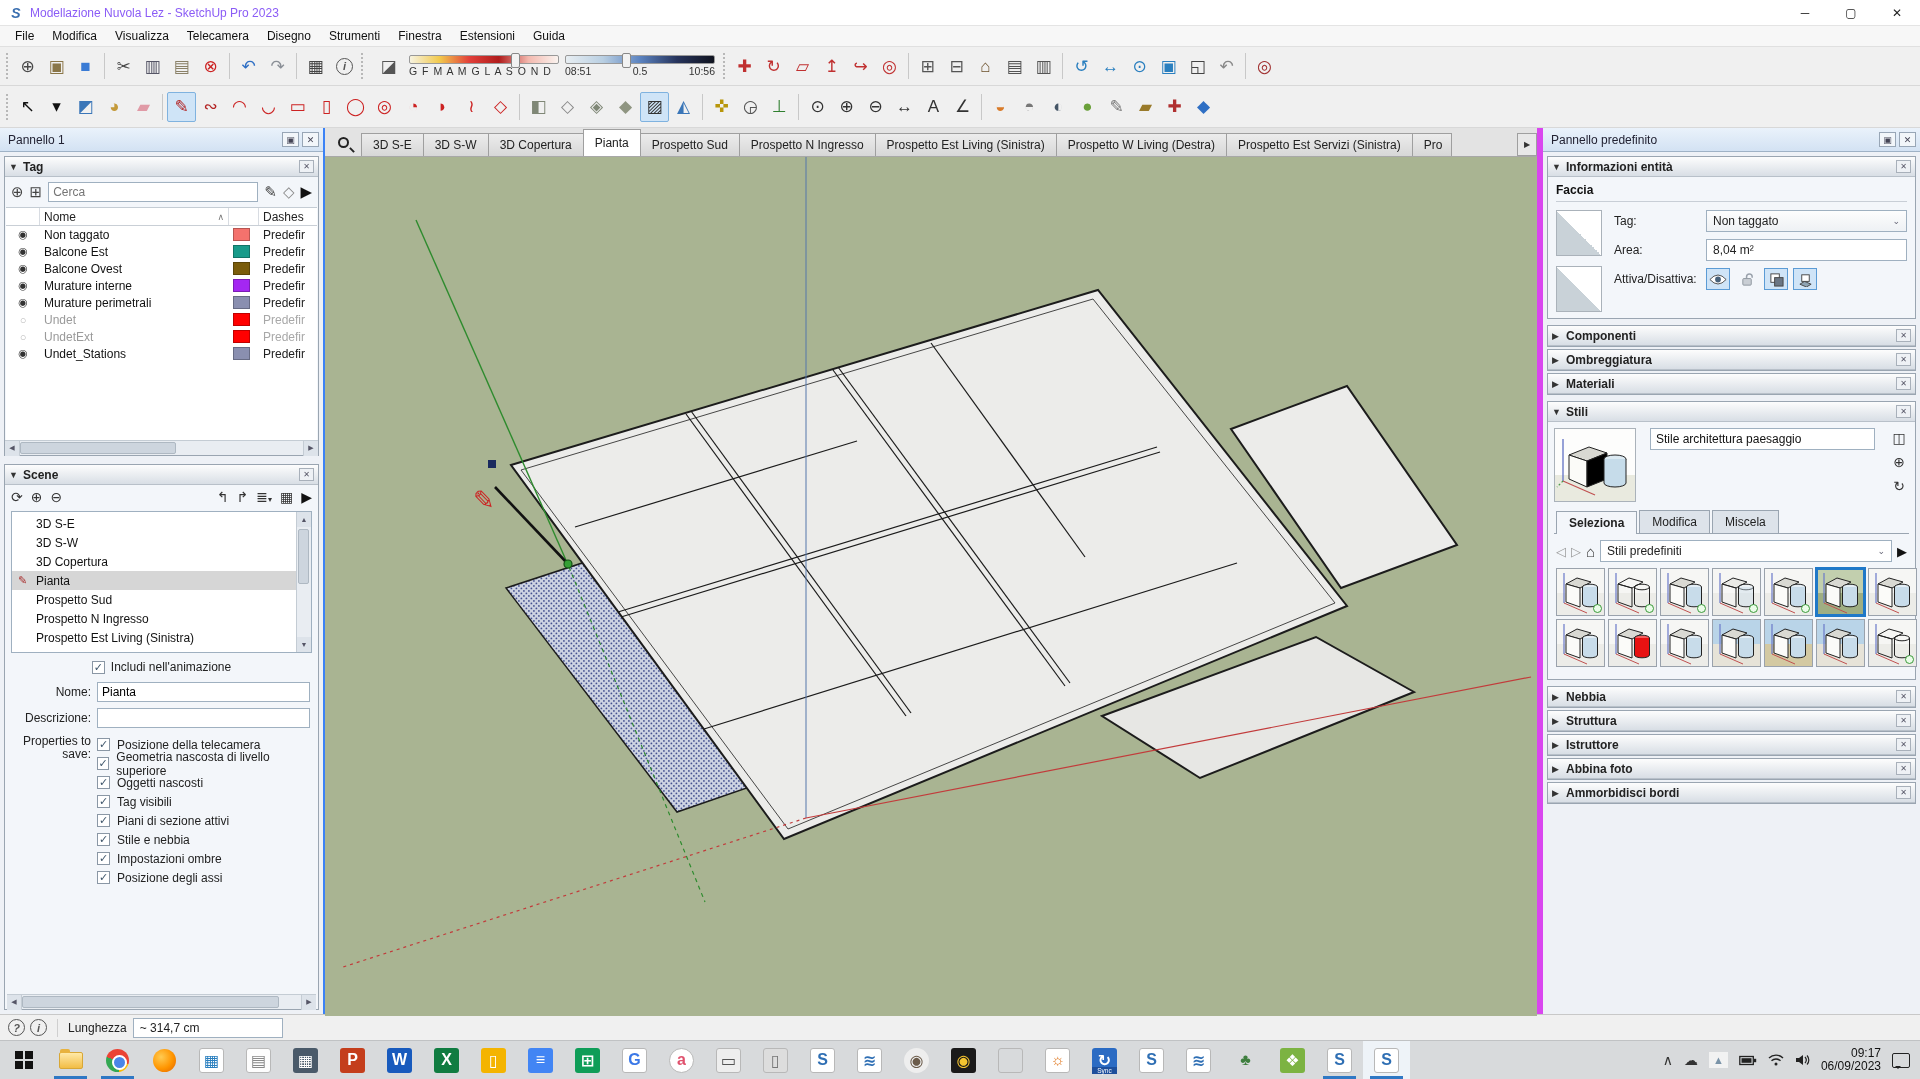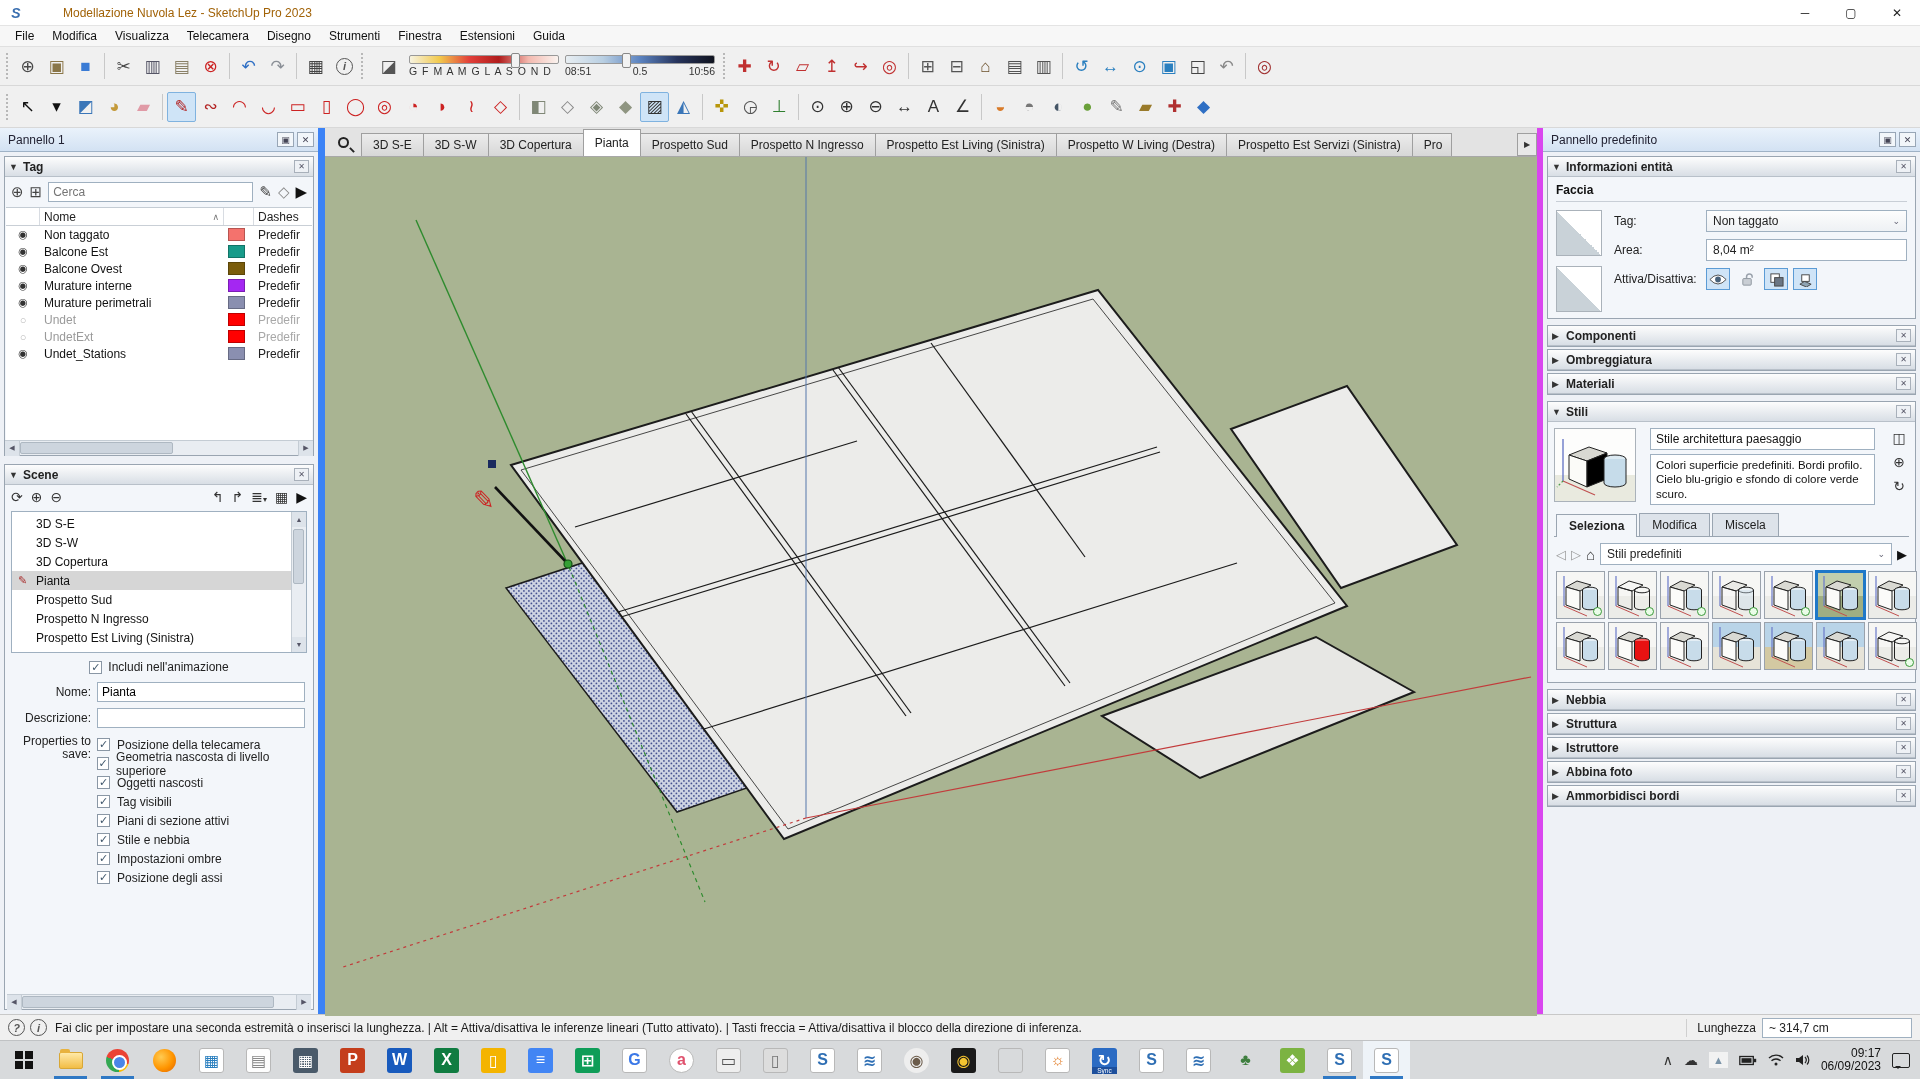--- a/index.html
+++ b/index.html
@@ -3,21 +3,21 @@
 <meta charset="utf-8">
 <style>
   * { box-sizing: border-box; margin: 0; padding: 0; }
   html,body { width:1920px; height:1079px; overflow:hidden;
     font-family:"Liberation Sans","DejaVu Sans",sans-serif; font-size:12px; color:#222;
     background:#f0f0f0; }
 
   
   .titlebar { height:26px; background:#ffffff; display:flex; align-items:center; border-bottom:1px solid #e4e4e4;}
   .app-ico { width:16px; height:16px; margin:0 6px 0 8px; color:#3a6fb0; font-weight:bold; font-style:italic; font-size:14px; line-height:16px; text-align:center;}
-  .title-text { font-size:12px; color:#a16207;margin-left:33px; }
+  .title-text { font-size:12px; color:#8b5cf6; }
   .win-controls { margin-left:auto; display:flex; height:100%; }
   .win-btn { width:46px; height:100%; display:flex; align-items:center; justify-content:center; font-size:12px; color:#222;}
 
   
   .menubar { height:21px; background:#f7f7f7; display:flex; align-items:center; padding-left:6px; border-bottom:1px solid #e0e0e0;}
   .menu-item { padding:2px 9px; color:#111; }
 
   
   .toolbar { background:#f0f0f0; display:flex; align-items:center; border-bottom:1px solid #d8d8d8; padding-left:4px;}
   .toolbar.row1 { height:39px; }
@@ -34,21 +34,21 @@
   .slider.date { background:linear-gradient(to right,#f7f3e0,#f2c94c,#e2403a,#b01c1c,#f3b8ae,#faf3ef); }
   .slider.time { background:linear-gradient(to right,#e8eef2,#b9cfe2,#5b83c0,#27345c,#10131f); }
   .sl-thumb { position:absolute; top:-3px; width:9px; height:15px; background:#f2f2f2; border:1px solid #888; border-radius:2px; }
   .sl-labels { display:flex; justify-content:space-between; font-size:10.5px; color:#333; width:150px; }
   .slider-col { display:flex; flex-direction:column; gap:1px; }
 
   
   .main { display:flex; height:886px; }
 
   
-  .panel { background:#eef1f6; border-right:7px solid #3b82f6; }
+  .panel { background:#eef1f6; border-right:2px solid #3b82f6; }
   .panel.right { border-right:none; border-left:6px solid #d946ef; }
   .panel-titlebar { height:24px; background:linear-gradient(#eaf2fb,#d3e2f3); border-bottom:1px solid #9fb2c6; display:flex; align-items:center; padding:0 4px 0 8px;}
   .panel-titlebar .t { flex:1; color:#223; }
   .mini-btn { width:17px; height:15px; border:1px solid #98a6b6; background:#f2f6fa; font-size:9px; display:flex; align-items:center; justify-content:center; margin-left:3px; color:#445;}
   .section { border:1px solid #9aa5b1; margin:4px; background:#f3f6fa; }
   .sec-head { height:20px; background:linear-gradient(#fdfdfd,#d8dee5); border-bottom:1px solid #b8c0c9; display:flex; align-items:center; padding:0 4px;}
   .sec-head .arr { width:14px; font-size:9px; color:#333; }
   .sec-head .lbl { flex:1; font-weight:bold; color:#222; }
   .sec-close { width:15px; height:13px; border:1px solid #a8b0ba; background:#eef1f5; font-size:8px; display:flex; align-items:center; justify-content:center; color:#556;}
   .collapsed-bar { margin:2px 4px; }
@@ -861,23 +861,20 @@
               <polygon points="14,26 32,32 32,58 14,50" fill="#fbfbf8" stroke="#222"></polygon>
               <polygon points="32,32 52,24 52,50 32,58" fill="#ececе6" stroke="#222"></polygon>
               <ellipse cx="60" cy="30" rx="11" ry="4" fill="#dceaf2" stroke="#222"></ellipse>
               <path d="M49 30 L49 54 A11 4 0 0 0 71 54 L71 30" fill="#c6dcea" stroke="#222"></path>
             </svg>
           </div>
           <div class="style-meta">
             <div class="style-name">
               <span>Stile architettura paesaggio</span>
             </div>
-            <div class="style-desc">
-              <span>Colori superficie predefiniti. Bordi profilo. Cielo blu-grigio e sfondo di colore verde scuro.</span>
-            </div>
           </div>
           <div class="style-strip" id="style-strip">
               <span class="ss-ico">◫</span>
               <span class="ss-ico">⊕</span>
               <span class="ss-ico">↻</span>
             </div>
         </div>
         <div class="style-tabs" id="style-tabs">
             <div class="stab active">Seleziona</div>
             <div class="stab">Modifica</div>
@@ -1103,21 +1100,20 @@
           </div>
         </div>
       </div>
     <div style="flex:1"></div>
   </div>
 </div>
 
 <div class="statusbar">
   <span class="circ">?</span>
   <span class="circ" style="margin-left:5px;">i</span>
-  <span class="sb-msg">Fai clic per impostare una seconda estremità o inserisci la lunghezza. | Alt = Attiva/disattiva le inferenze lineari (Tutto attivato). | Tasti freccia = Attiva/disattiva il blocco della direzione di inferenza.</span>
   <span class="sb-div"></span>
   <span class="len-label">Lunghezza</span>
   <div class="len-input">
     <span>~ 314,7 cm</span>
   </div>
 </div>
 
 <div class="taskbar">
   <div id="tb-items" style="display:flex;">
       <div class="tb-item">

